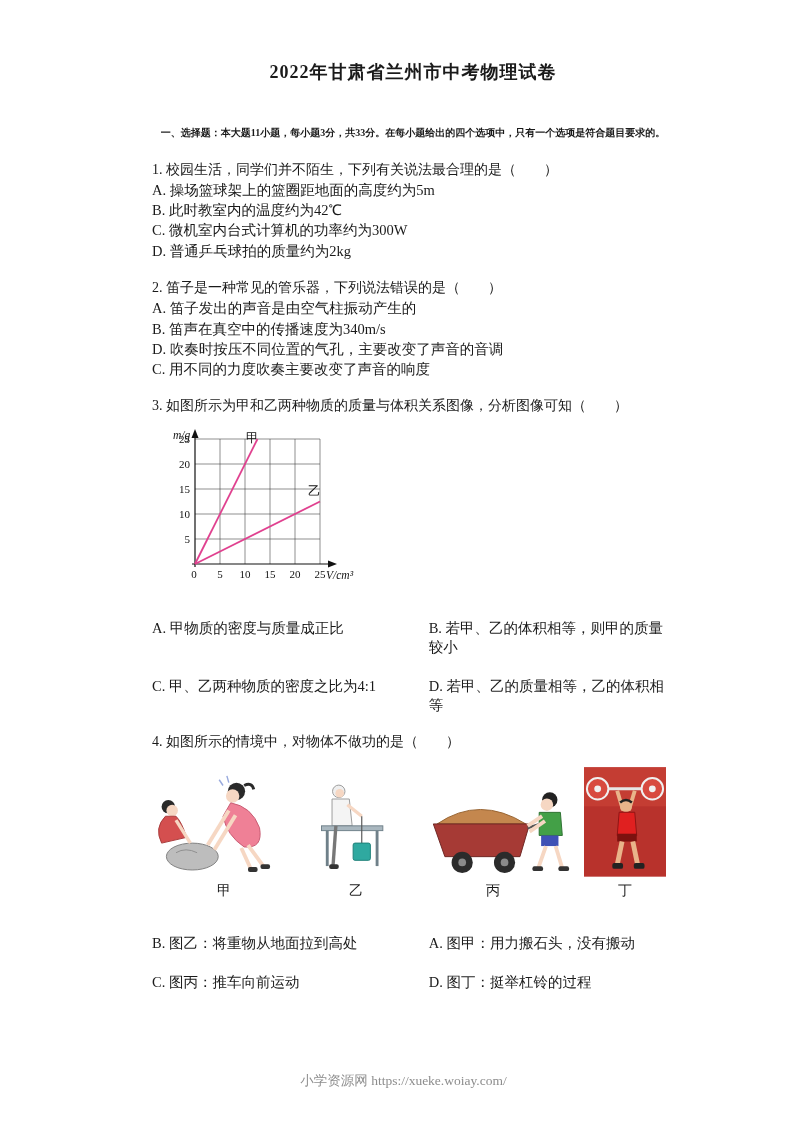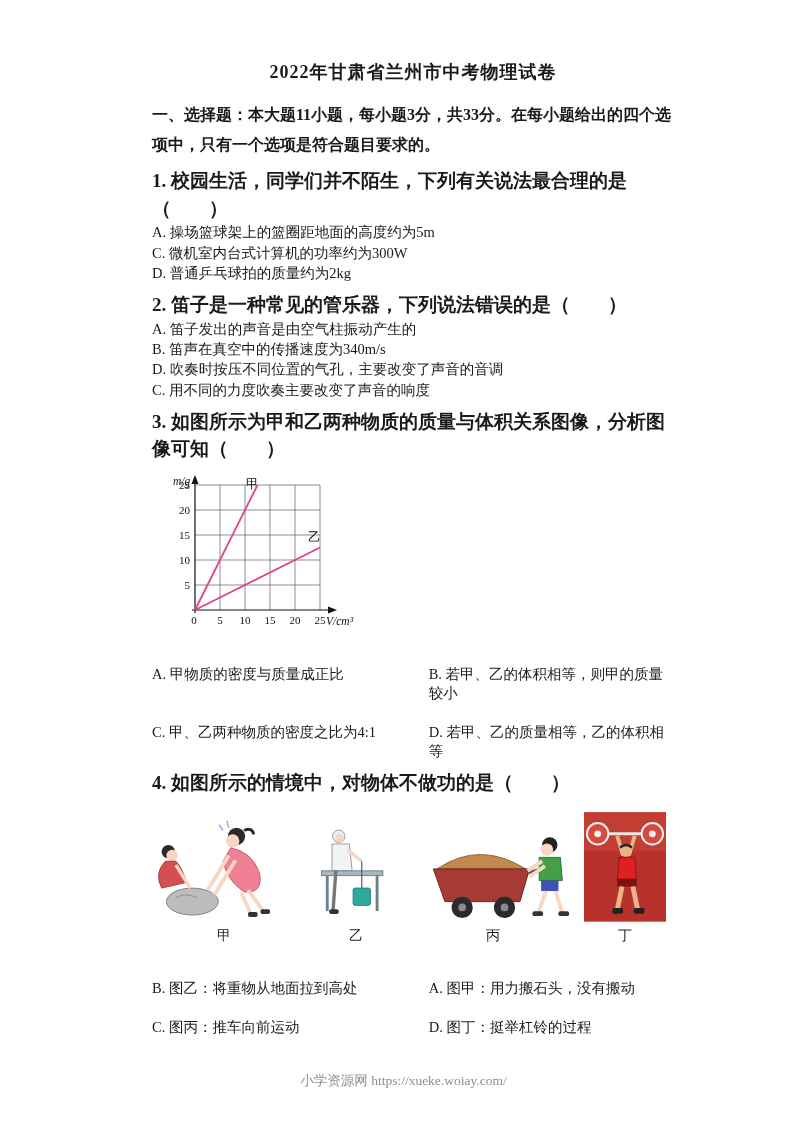--- a/index.html
+++ b/index.html
@@ -15,26 +15,27 @@
   }
   .content { margin:0 68px; }
   .title {
     padding-top:60px;
     text-align:center;
     font-size:18px;
     font-weight:bold;
     letter-spacing:1px;
   }
   .section-heading {
-    margin-top:16px;
-    font-size:16px;
+    margin-top:40px;
+    font-size:10px;
     font-weight:bold;
     line-height:1.85;
-  }
-  .stem { margin-top:8px; font-size:19px; line-height:1.45;font-weight:bold; }
+    text-align:center;
+  }
+  .stem { margin-top:17px; font-size:14px; line-height:1.45; }
   .option { font-size:14.5px; line-height:1.4; }
   .options-2col {
     margin-top:18px;
     display:grid;
     grid-template-columns:53% 47%;
     row-gap:20px;
     font-size:14.5px;
   }
   .chart-wrap { margin:12px 0 4px 8px; }
   svg text { font-family:"Liberation Serif", serif; fill:#111; }
@@ -59,20 +60,21 @@
 
 <div class="page">
   <div class="title">2022年甘肃省兰州市中考物理试卷</div>
 
   <div class="content">
     <div class="section-heading">一、选择题：本大题11小题，每小题3分，共33分。在每小题给出的四个选项中，只有一个选项是符合题目要求的。</div>
 
     <div>
       <div class="stem">1. 校园生活，同学们并不陌生，下列有关说法最合理的是（　　）</div>
       <div class="option">A. 操场篮球架上的篮圈距地面的高度约为5m</div>
+      <div class="option">B. 此时教室内的温度约为42℃</div>
       <div class="option">C. 微机室内台式计算机的功率约为300W</div>
       <div class="option">D. 普通乒乓球拍的质量约为2kg</div>
     </div>
 
     <div>
       <div class="stem">2. 笛子是一种常见的管乐器，下列说法错误的是（　　）</div>
       <div class="option">A. 笛子发出的声音是由空气柱振动产生的</div>
       <div class="option">B. 笛声在真空中的传播速度为340m/s</div>
       <div class="option">D. 吹奏时按压不同位置的气孔，主要改变了声音的音调</div>
       <div class="option">C. 用不同的力度吹奏主要改变了声音的响度</div>

